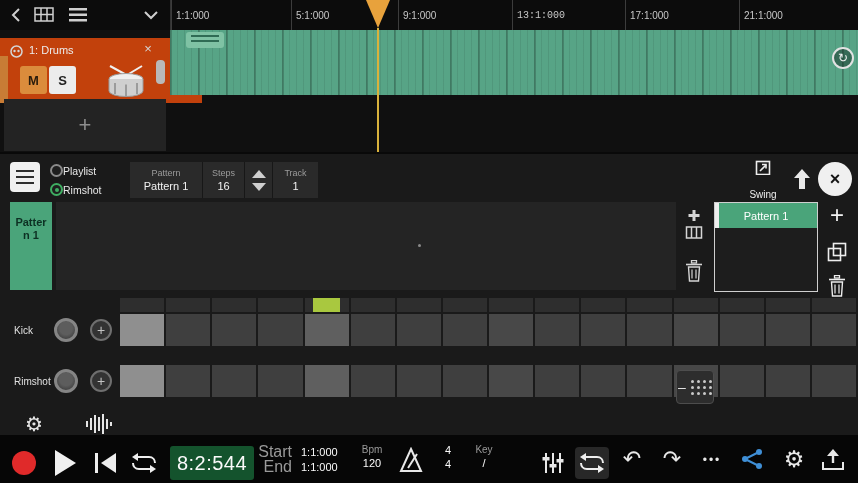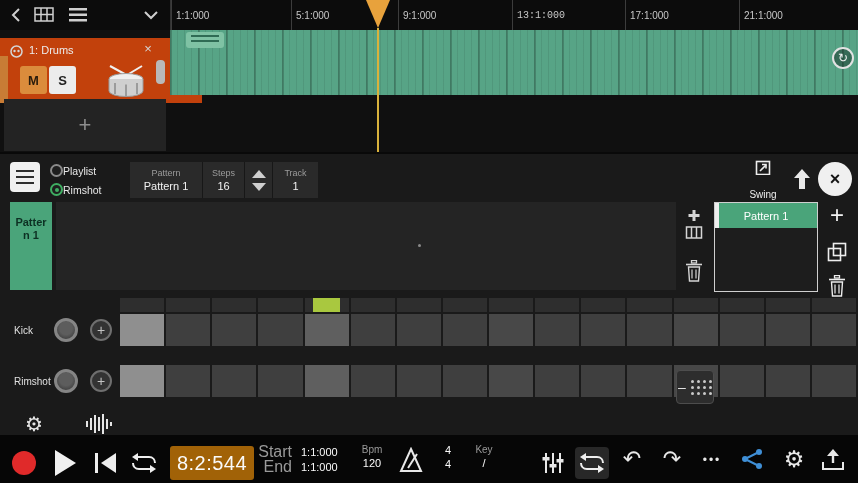--- a/index.html
+++ b/index.html
@@ -67,21 +67,21 @@
 .handle .minus{color:#e0e0e0;font-size:14px;line-height:10px}
 .dotgrid{display:grid;grid-template-columns:repeat(4,3px);grid-auto-rows:3px;gap:3px}
 .dotgrid i{background:#c9c9c9;border-radius:50%}
 .edtools{position:absolute;left:0;top:256px;width:858px;height:27px}
 .edtb{position:absolute;top:0;height:27px;display:flex;align-items:center;justify-content:center}
 
 .transport{position:absolute;left:0;top:435px;width:858px;height:48px;background:#060606}
 .tbtn{position:absolute;display:flex;align-items:center;justify-content:center}
 .rec{width:24px;height:24px;border-radius:50%;background:#e02a2a}
 .play{width:0;height:0;border-top:13px solid transparent;border-bottom:13px solid transparent;border-left:21px solid #f0f0f0}
-.timebox{position:absolute;left:170px;top:11px;width:84px;height:34px;background:#a16207;border-radius:3px;display:flex;align-items:center;justify-content:center;font-size:20px;color:#fafafa;letter-spacing:.5px}
+.timebox{position:absolute;left:170px;top:11px;width:84px;height:34px;background:#14532d;border-radius:3px;display:flex;align-items:center;justify-content:center;font-size:20px;color:#fafafa;letter-spacing:.5px}
 .serow{display:flex;align-items:center;height:15px;gap:9px}
 .selabel{width:36px;text-align:right;font-size:16px;color:#9a9a9a}
 .sevalue{font-size:11px;color:#fafafa}
 .colblk{position:absolute;display:flex;flex-direction:column;align-items:center;justify-content:center;gap:2px}
 .tlabel{font-size:10px;color:#9a9a9a}
 .tvalue{font-size:11px;color:#fafafa}
 .glyphbtn{position:absolute;color:#e8e8e8;display:flex;align-items:center;justify-content:center}
 .loopbg{position:absolute;left:575px;top:12px;width:34px;height:32px;background:#282828;border-radius:4px;display:flex;align-items:center;justify-content:center}
 </style>
 </head>

